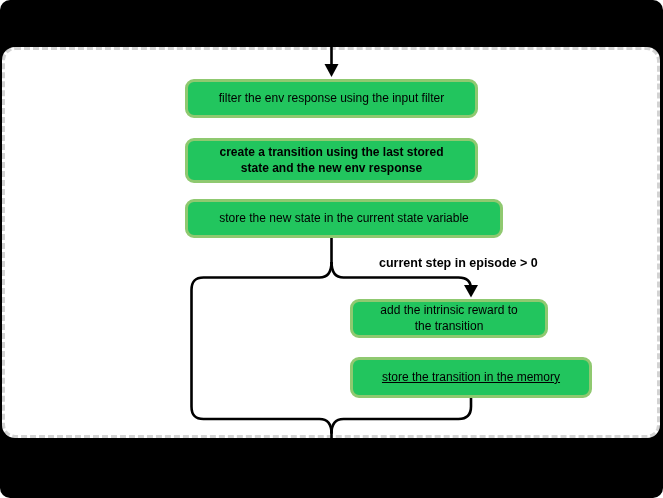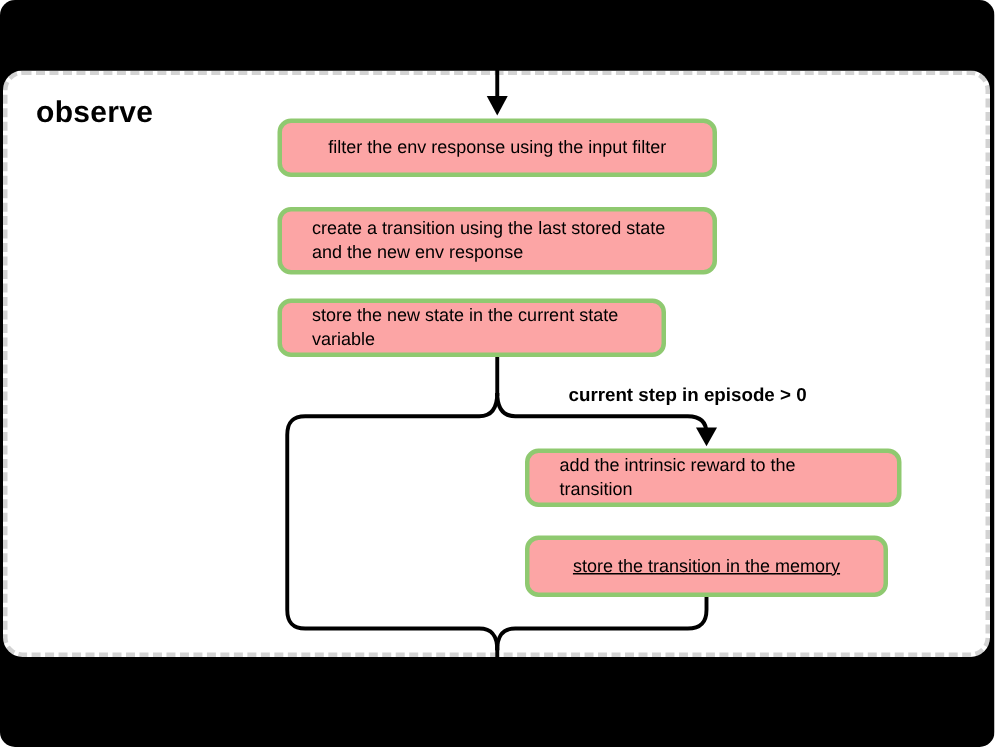--- a/index.html
+++ b/index.html
@@ -42,36 +42,36 @@
     pointer-events:none;
   }
   .edges path{
     fill:none;
     stroke:var(--edge);
     stroke-width:2.6px;
   }
   .edges polygon{fill:var(--edge);}
   .node{
     position:absolute;
-    background:#fca5a5;
+    background:#22c55e;
     border:3px solid var(--node-border);
     border-radius:9px;
     display:flex;
     align-items:center;
     justify-content:center;
-    text-align:left;
+    text-align:center;
     font-size:12px;
     color:var(--text);
     line-height:1.3;
     padding:2px 20px;
   }
   .node-1{left:185px;top:79px;width:293px;height:39px;}
-  .node-2{left:185px;top:138px;width:293px;height:45px;}
-  .node-3{left:185px;top:199px;width:259px;height:39px;}
-  .node-4{left:350px;top:299px;width:251px;height:39px;}
+  .node-2{left:185px;top:138px;width:293px;height:45px;font-weight:bold;}
+  .node-3{left:185px;top:199px;width:318px;height:39px;}
+  .node-4{left:350px;top:299px;width:198px;height:39px;}
   .node-5{left:350px;top:357px;width:242px;height:41px;text-decoration:underline;}
   .cond-label{
     position:absolute;
     left:347px;top:256px;
     font-size:12.5px;
     font-weight:700;
     color:var(--text);
     white-space:nowrap;
     margin-left:32px;
   }
@@ -92,21 +92,20 @@
     <path d="M 331.5 262 C 331.5 271 334.5 277.5 343.5 277.5 L 458.5 277.5 C 467 277.5 471 281.5 471 289 L 471 286"></path>
     <polygon points="464,285 478,285 471,297.5"></polygon>
 
     <path d="M 331.5 262 C 331.5 271 328.5 277.5 319.5 277.5 L 203.5 277.5 C 195 277.5 191.5 281.5 191.5 290 L 191.5 406.5 C 191.5 415 195 419 203.5 419 L 319.5 419 C 328.5 419 331.5 424.5 331.5 433.5"></path>
 
     <path d="M 471 398 L 471 406.5 C 471 415 467 419 458.5 419 L 343.5 419 C 334.5 419 331.5 424.5 331.5 433.5"></path>
 
     <path d="M 331.5 430 L 331.5 440"></path>
   </svg>
 
-  <div class="title">observe</div>
 
   <div class="node node-1">
     <span>filter the env response using the input filter</span>
   </div>
   <div class="node node-2">
     <span>create a transition using the last stored state and the new env response</span>
   </div>
   <div class="node node-3">
     <span>store the new state in the current state variable</span>
   </div>

